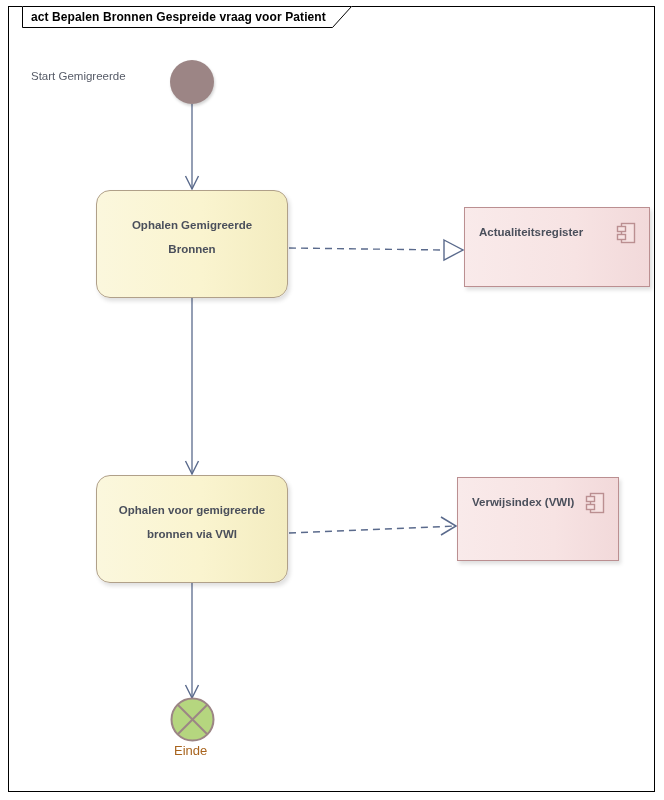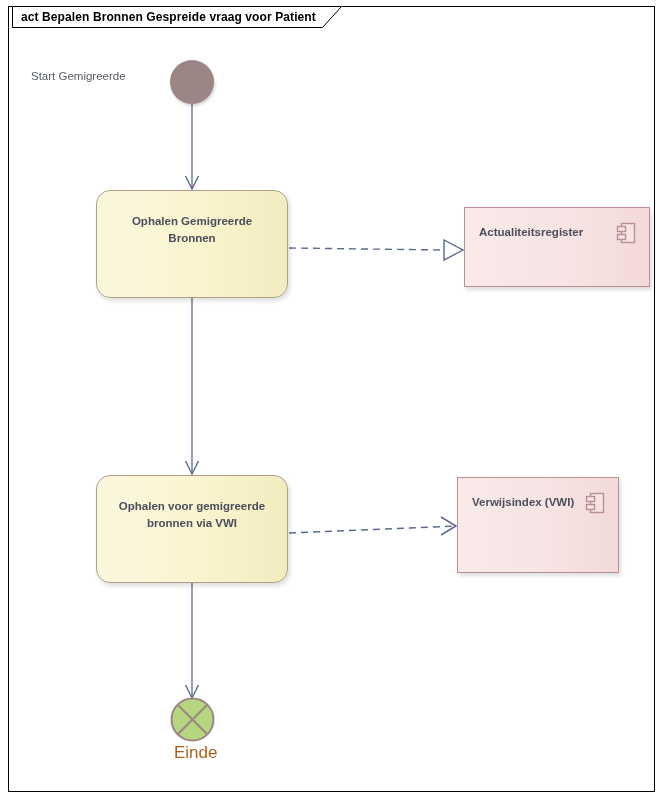--- a/index.html
+++ b/index.html
@@ -29,21 +29,21 @@
     width: 647px;
     height: 786px;
     border: 1px solid #000000;
     box-sizing: border-box;
     background: #ffffff;
   }
 
   
   .title-tab {
     position: absolute;
-    left: 12px;
+    left: 22px;
     top: 6px;
     width: 330px;
     height: 26px;
     background: #ffffff;
     box-sizing: border-box;
   }
   .title-tab svg {
     position: absolute;
     left: 0;
     top: 0;
@@ -99,21 +99,21 @@
     box-sizing: border-box;
     display: flex;
     align-items: flex-start;
     justify-content: center;
   }
   .activity .act-label {
     margin-top: 22px;
     width: 160px;
     text-align: center;
     font-size: 11.5px;
-    line-height: 17px;
+    line-height: 24px;
     color: #4a4f5b;
     font-weight: 600;
   }
 
   #activity-1 {
     left: 96px;
     top: 190px;
     width: 192px;
     height: 108px;
   }
@@ -152,36 +152,36 @@
   #component-1 {
     left: 464px;
     top: 207px;
     width: 186px;
     height: 80px;
   }
   #component-2 {
     left: 457px;
     top: 477px;
     width: 162px;
-    height: 96px;
+    height: 84px;
   }
 
   
   .end-node {
     position: absolute;
     left: 170px;
     top: 697px;
     width: 45px;
     height: 45px;
   }
   .end-label {
     position: absolute;
     left: 174px;
     top: 743px;
-    font-size: 17px;
+    font-size: 13px;
     color: #a8641e;
     white-space: nowrap;
   }
 </style>
 </head>
 <body>
 
 <div id="canvas">
 
   <div class="frame"></div>

